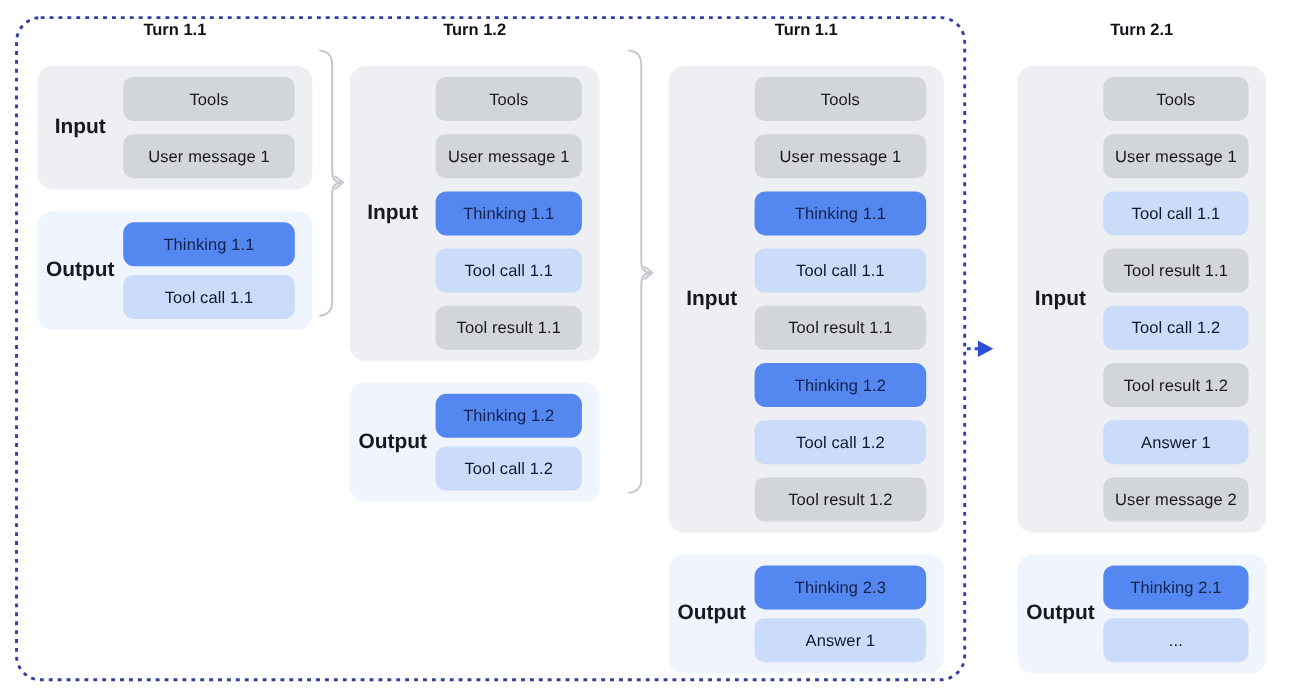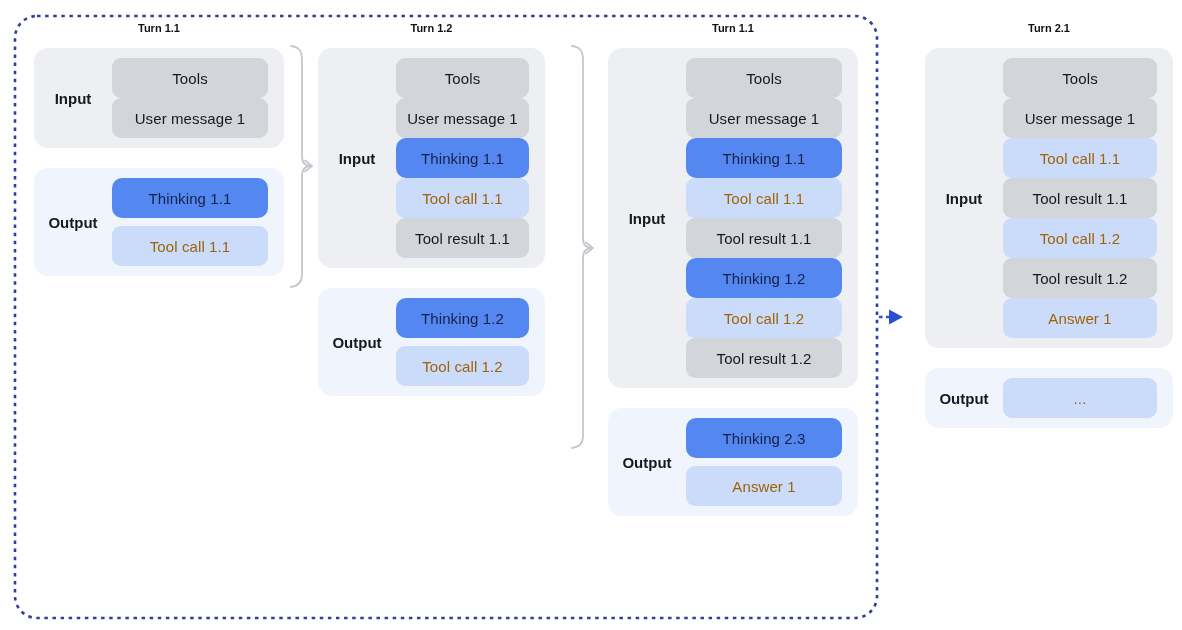--- a/index.html
+++ b/index.html
@@ -8,41 +8,41 @@
   svg.overlay{position:absolute;left:0;top:0;width:1182px;height:630px;pointer-events:none;}
   .dashed-border{fill:none;stroke:var(--dashed-border,#303f9f);stroke-width:2.6;stroke-dasharray:3.5 4.6;}
   .bracket{fill:none;stroke:var(--bracket,#c4c7cd);stroke-width:1.8;stroke-linecap:round;}
   .arrow-dash{stroke:var(--arrow-blue,#2a4fd4);stroke-width:2.6;stroke-dasharray:3.5 3.5;}
   .arrow-head{fill:var(--arrow-blue,#2a4fd4);}
 
   .turn{position:absolute;top:16px;}
   #turn-0{left:34px;width:250px;}
   #turn-1{left:318px;width:227px;}
   #turn-2{left:608px;width:250px;}
-  #turn-3{left:925px;width:248px;}
+  #turn-3{left:925px;width:226px;}
 
-  .turn-title{height:24px;line-height:24px;text-align:center;font-size:11px;font-weight:600;
-    color:#101217;margin-bottom:8px;}
+  .turn-title{height:24px;line-height:24px;text-align:center;font-size:15px;font-weight:600;
+    color:#101217;margin-bottom:20px;}
 
   .section{border-radius:14px;display:flex;align-items:stretch;padding:10px 16px 10px 0;}
   .section.input{background:var(--input-bg,#edeff3);}
   .section.output{background:var(--output-bg,#eff4fd);margin-top:20px;}
 
   .sec-label{flex:0 0 78px;display:flex;align-items:center;justify-content:center;
-    font-size:15px;font-weight:600;color:#17191f;}
+    font-size:19px;font-weight:600;color:#17191f;}
 
   .rows{flex:1;display:flex;flex-direction:column;min-width:0;}
-  .input .rows{}
+  .input .rows{gap:12px;}
   .output .rows{gap:8px;}
 
   .row{height:40px;border-radius:9px;display:flex;align-items:center;justify-content:center;
     font-size:15px;font-weight:500;letter-spacing:.1px;}
   .row-gray{background:var(--gray,#d2d5da);color:#16181d;}
   .row-thinking{background:var(--thinking-blue,#5587f0);color:var(--text-on-blue,#13224a);border-radius:10px;}
-  .row-toolcall{background:var(--light-blue,#cbdbfa);color:#a16207;}
+  .row-toolcall{background:var(--light-blue,#cbdbfa);color:#0f172a;}
 </style>
 </head>
 <body>
 
 <div class="canvas">
 
   <svg class="overlay">
 
     <rect class="dashed-border" x="15" y="16" width="862" height="602" rx="22"></rect>
 
@@ -129,23 +129,25 @@
   <div class="section input">
         <div class="sec-label">Input</div>
         <div class="rows">
           <div class="row row-gray">Tools</div>
           <div class="row row-gray">User message 1</div>
           <div class="row row-toolcall">Tool call 1.1</div>
           <div class="row row-gray">Tool result 1.1</div>
           <div class="row row-toolcall">Tool call 1.2</div>
           <div class="row row-gray">Tool result 1.2</div>
           <div class="row row-toolcall">Answer 1</div>
+          <div class="row row-gray">User message 2</div>
         </div>
       </div>
       <div class="section output">
         <div class="sec-label">Output</div>
         <div class="rows">
+          <div class="row row-thinking">Thinking 2.1</div>
           <div class="row row-toolcall">...</div>
         </div>
       </div>
     </div>
 
 </div>
 
 </body></html>

